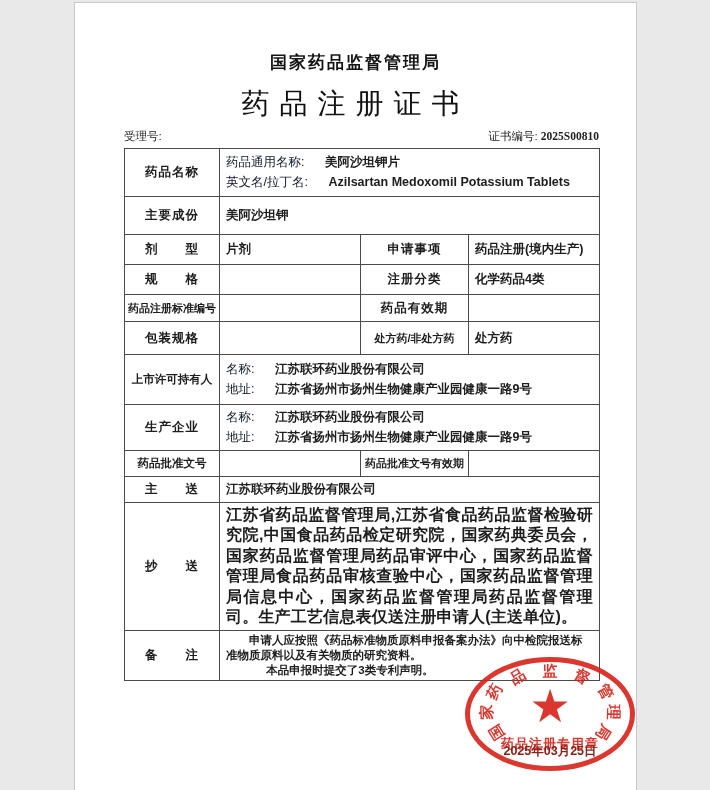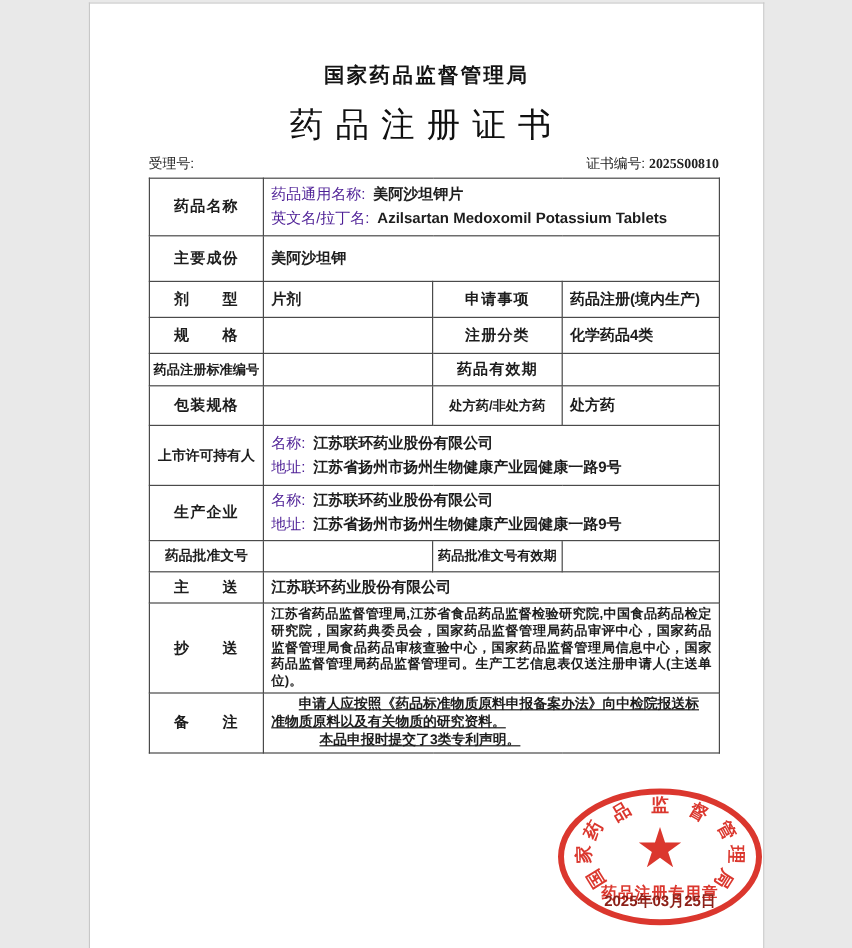--- a/index.html
+++ b/index.html
@@ -38,27 +38,27 @@
     font-family:"Liberation Sans", sans-serif;
   }
   table.cert td {
     border:1px solid #4a4a4a; vertical-align:middle;
     font-size:12.5px; color:#1d1d1d; padding:2px 6px;
     overflow:hidden;
   }
   td.lbl { text-align:center; font-weight:bold; letter-spacing:1px; }
   td.lbl.sm { font-size:11px; letter-spacing:0; padding:2px 1px; }
   td.val { font-weight:600; }
-  .pfx { font-weight:normal; color:#4c1d95; margin-right:3px; }
+  .pfx { font-weight:normal; color:#0f172a; margin-right:17px; }
   .two-line div { line-height:1.55; }
   .cc-text {
-    font-size:11px; line-height:1.28; text-align:justify; font-weight:600;
+    font-size:16px; line-height:1.28; text-align:justify; font-weight:600;
     letter-spacing:.2px;
   }
-  .remarks p { font-size:11.5px; line-height:1.3; font-weight:600;text-decoration:underline; }
+  .remarks p { font-size:11.5px; line-height:1.3; font-weight:600; }
   .remarks .r1 { text-indent:2em; }
   .remarks .r2 { padding-left:3.5em; }
   .footer {
     position:absolute; top:762px; left:0; width:100%;
     text-align:center; font-size:10px; color:#9c9c9c; letter-spacing:.5px;
     font-family:"Liberation Sans", sans-serif;
   }
   .footer span { margin:0 8px; }
   
   .seal {

